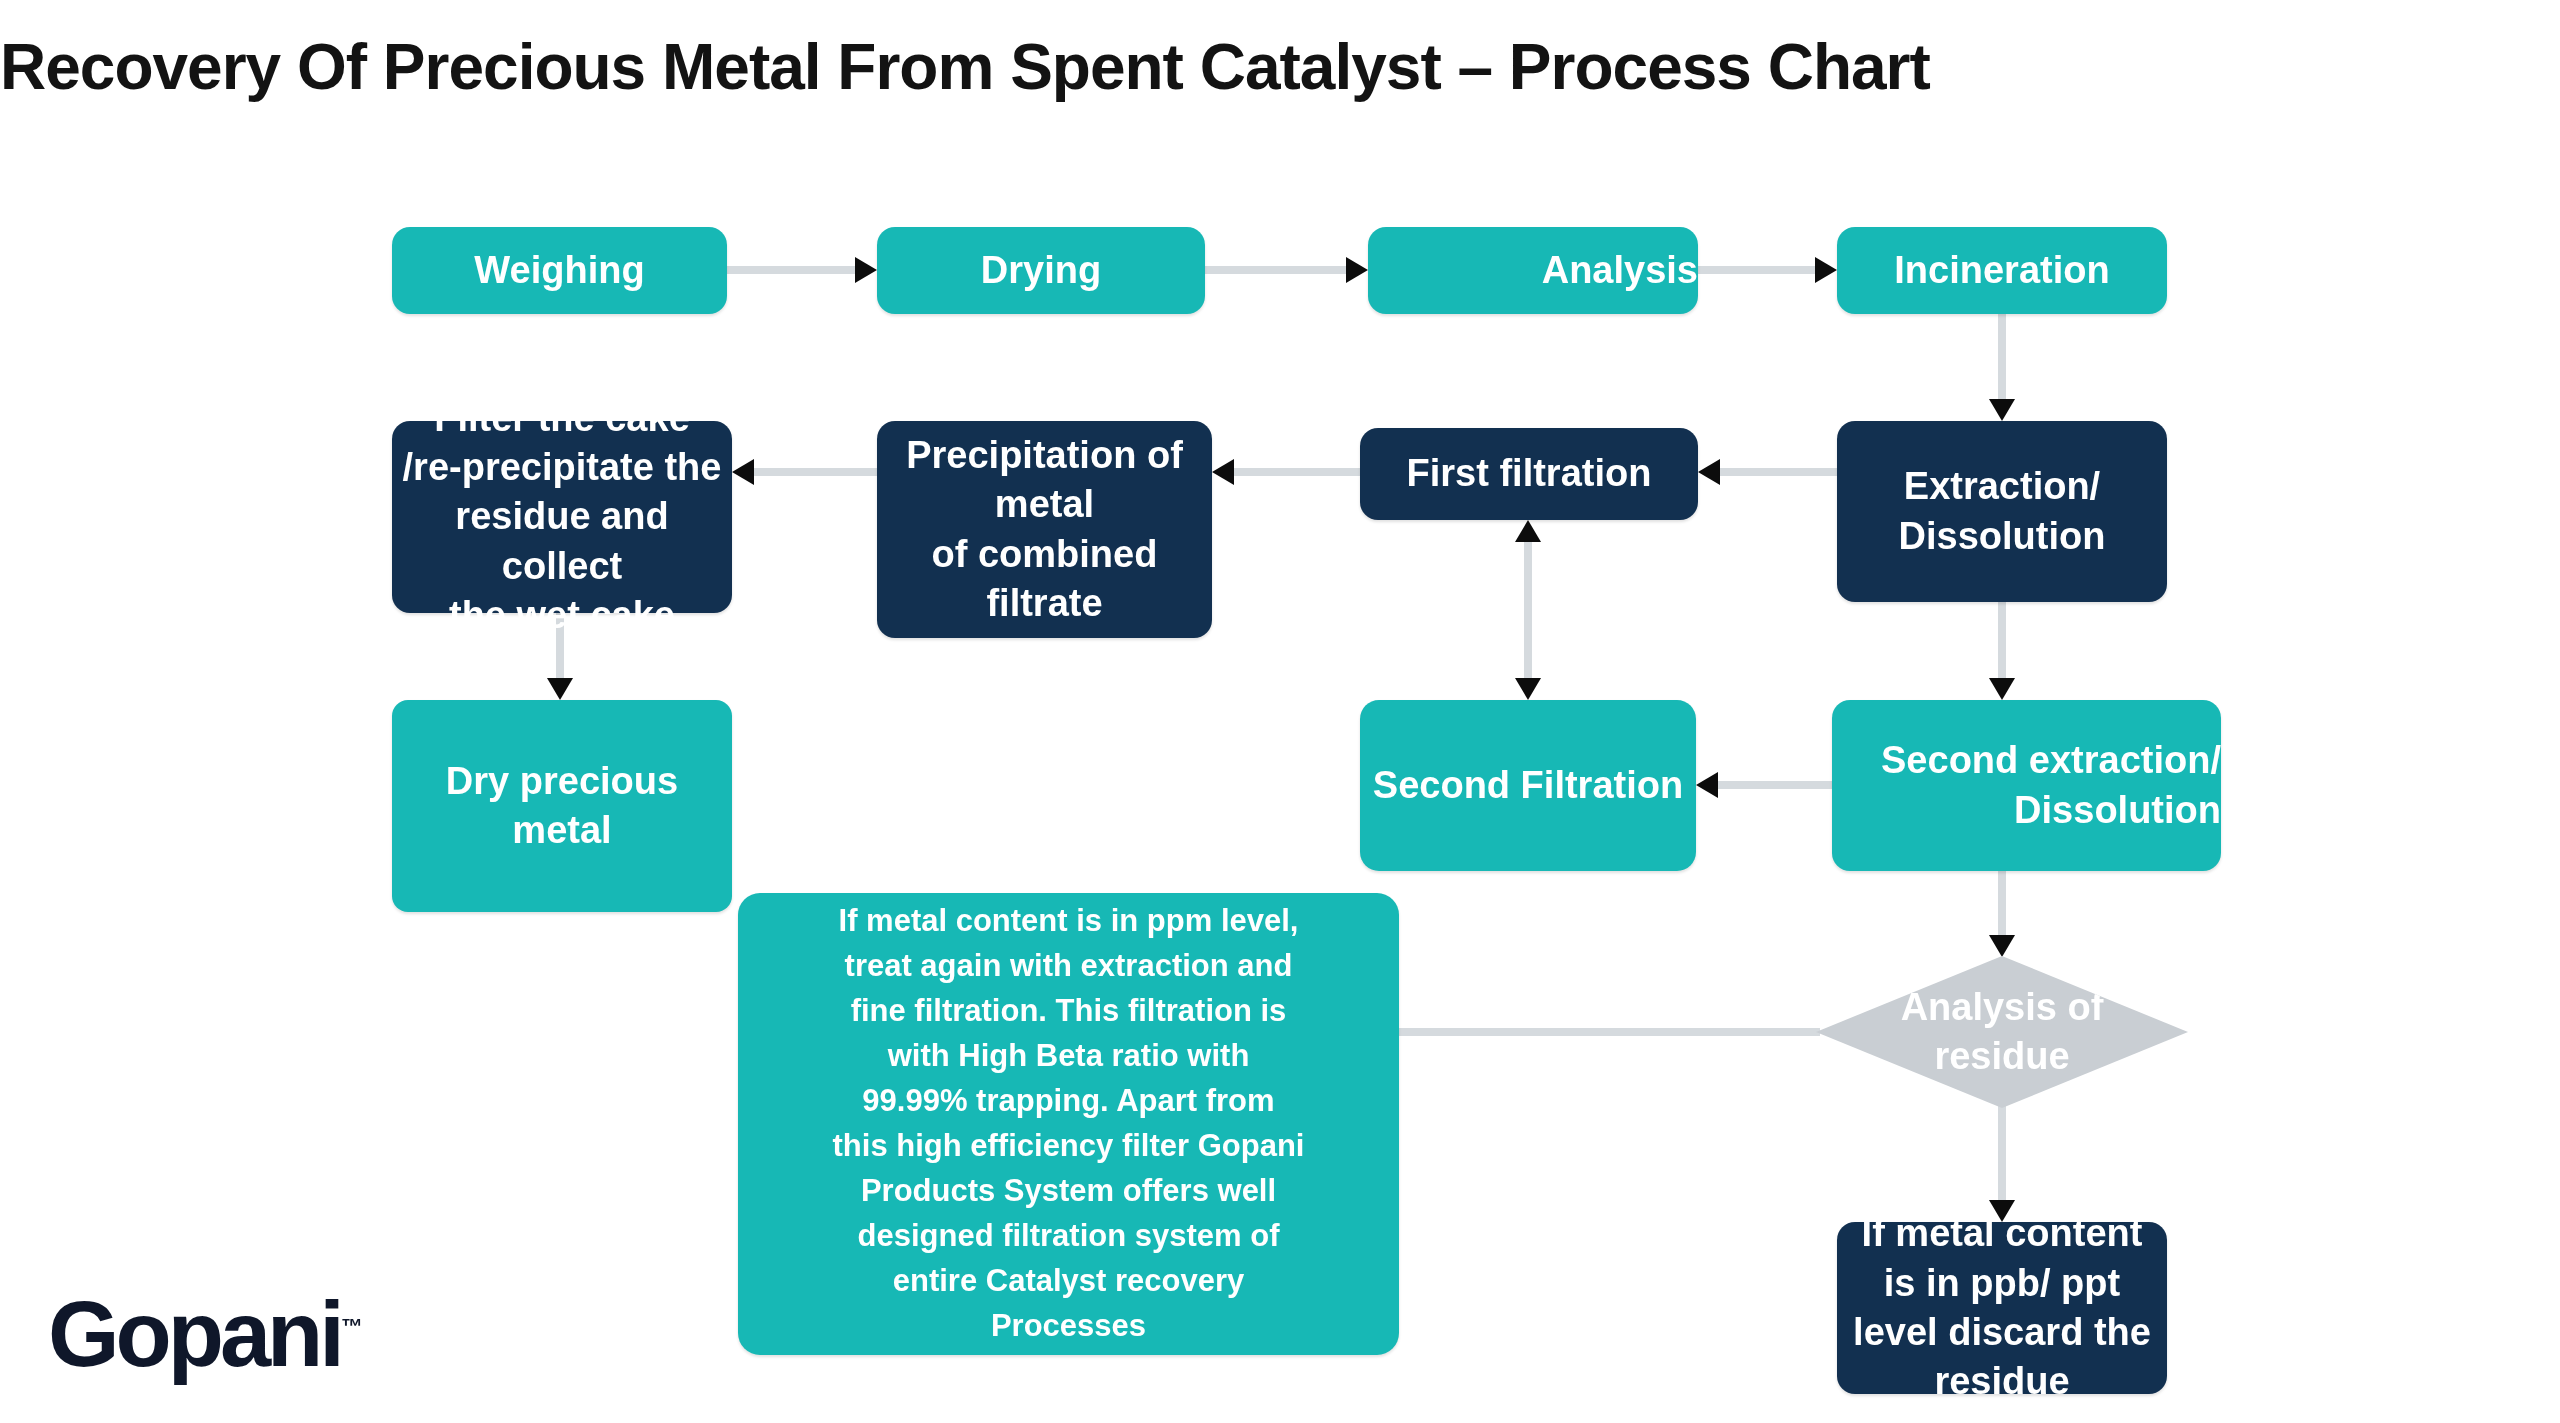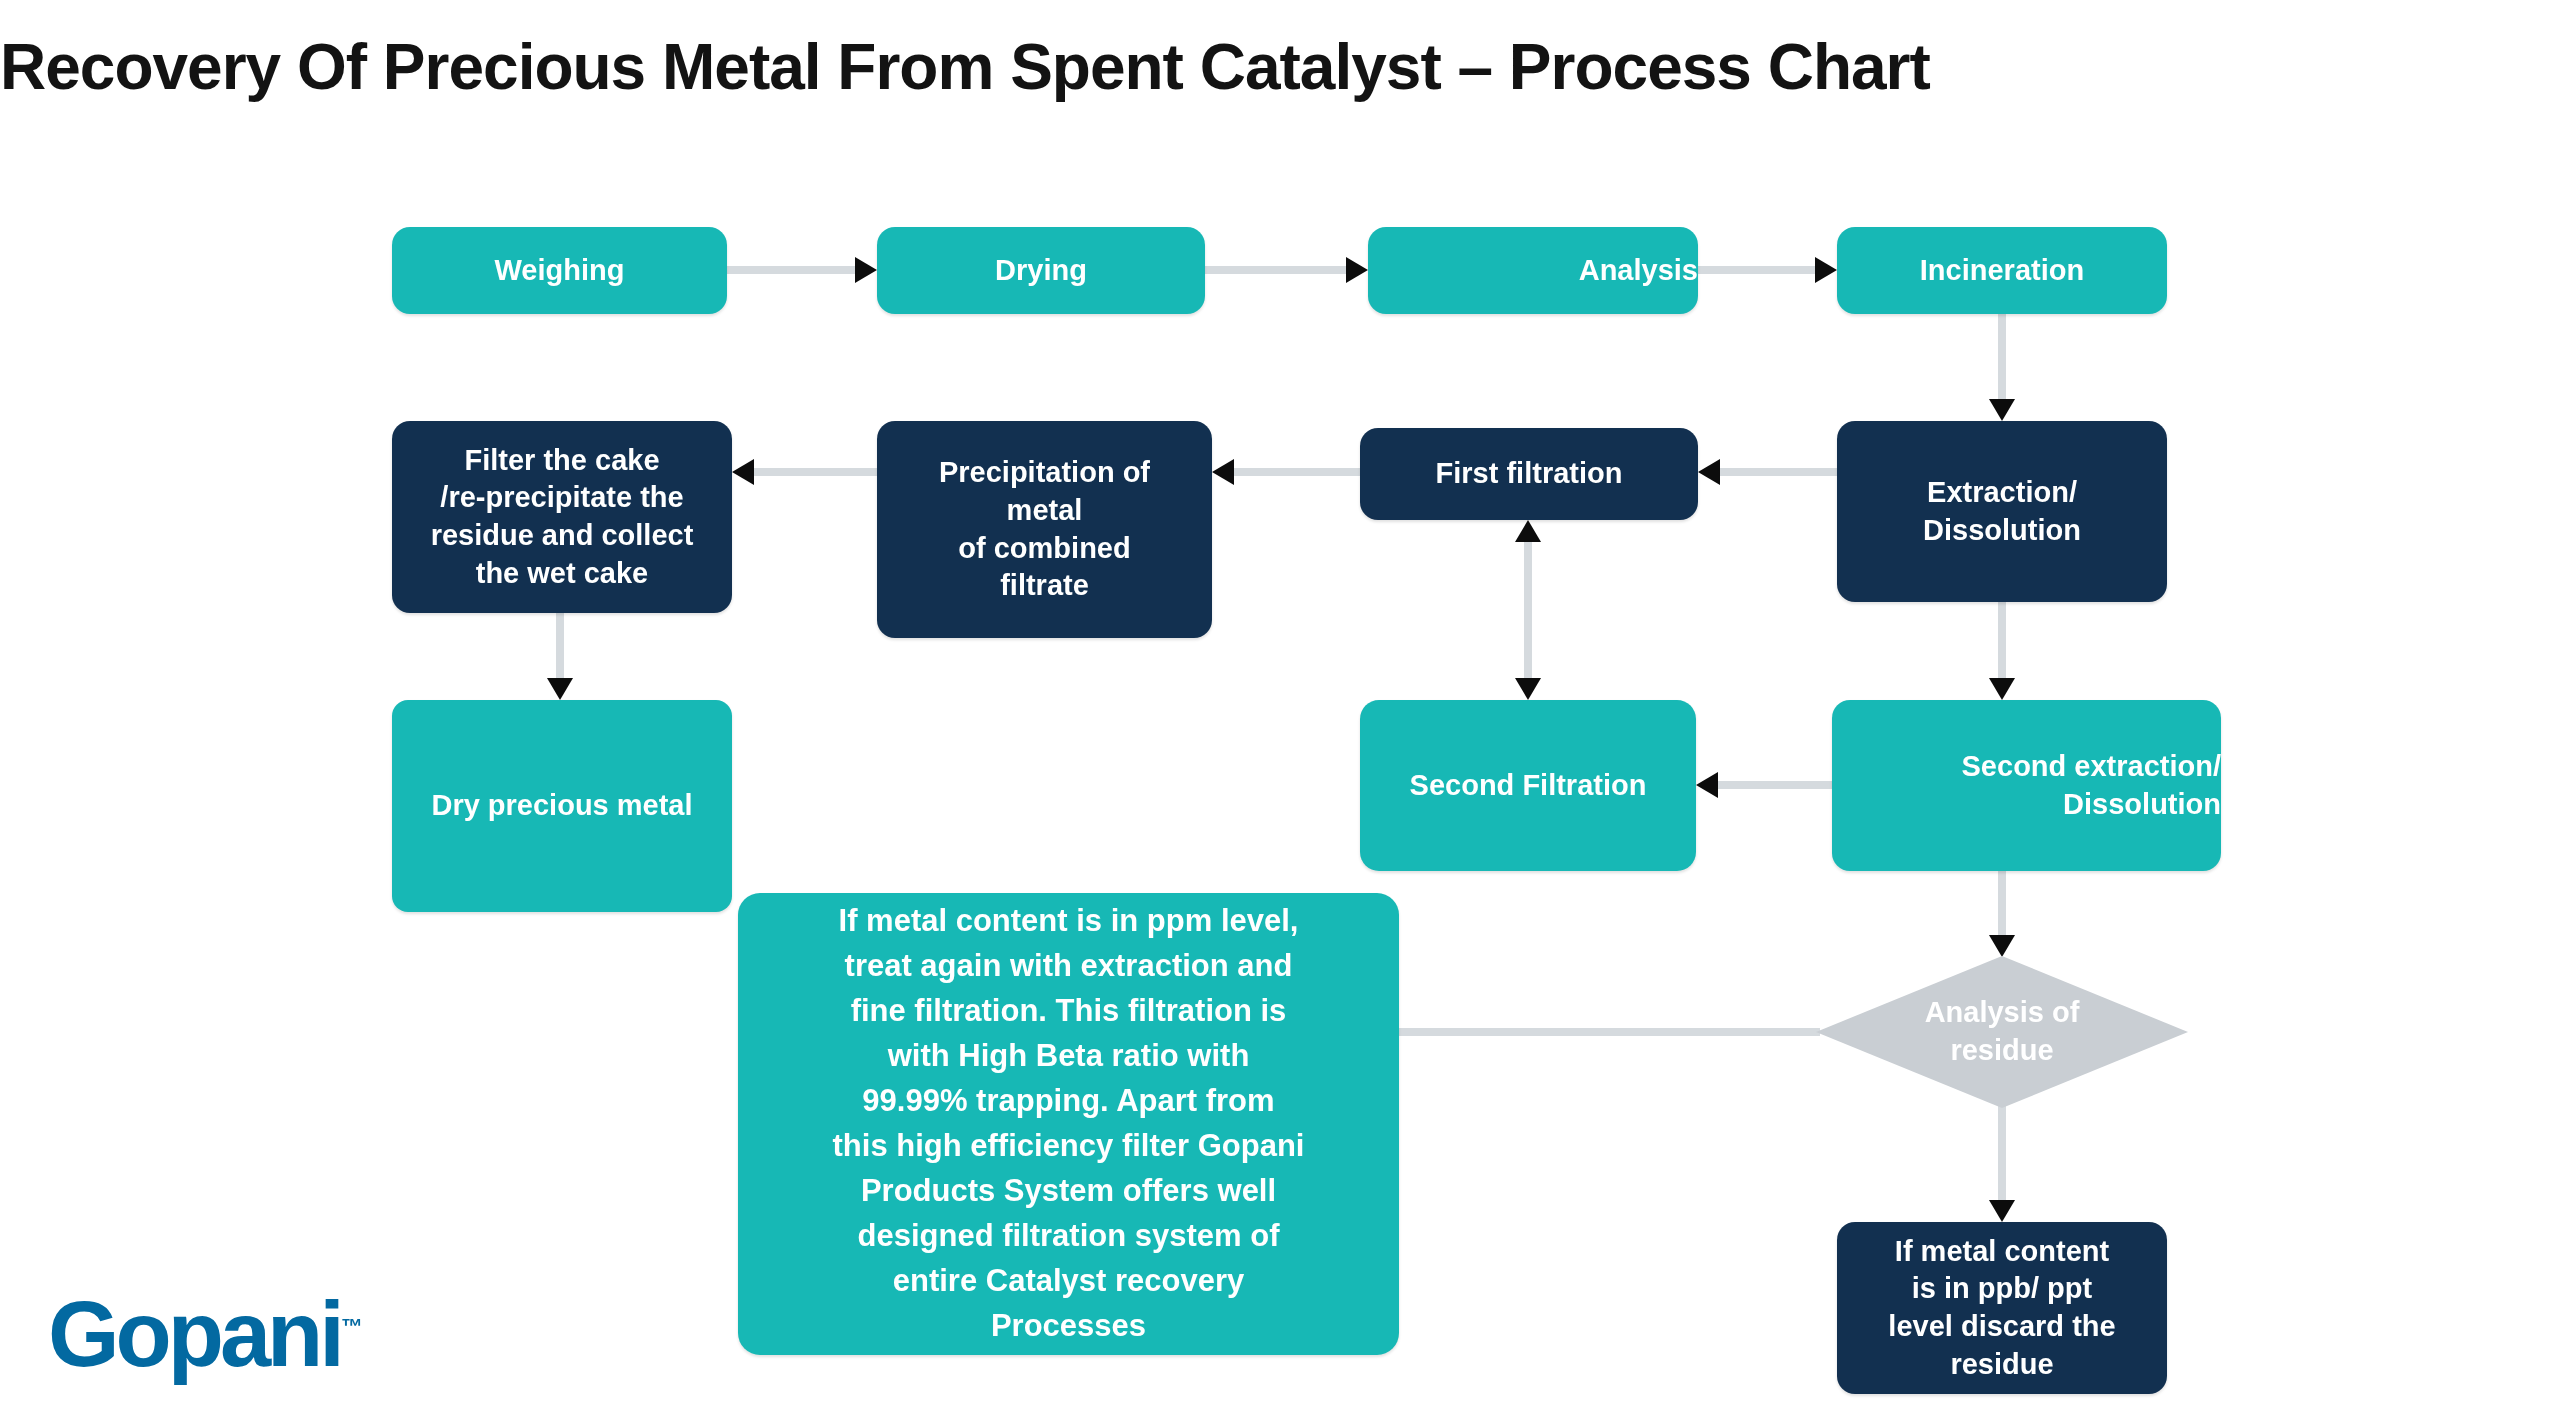--- a/index.html
+++ b/index.html
@@ -7,38 +7,38 @@
     position:relative;width:2560px;height:1423px;background:#ffffff;
     font-family:"Liberation Sans", sans-serif;overflow:hidden;
   }
   .page-title{
     position:absolute;left:0;top:30px;width:100%;
     font-size:64px;font-weight:700;letter-spacing:-1px;color:#131313;
   }
   .node{
     position:absolute;display:flex;align-items:center;justify-content:center;
     text-align:center;color:#ffffff;border-radius:18px;
-    font-weight:700;font-size:29px;line-height:1.3;white-space:pre-line;
+    font-weight:700;font-size:38px;line-height:1.3;white-space:pre-line;
     box-shadow:0 2px 3px rgba(0,0,0,0.12);
   }
   .teal{background:#17b8b5;}
   .navy{background:#123050;}
   .note{font-size:31px;line-height:1.45;border-radius:22px;padding:0 18px;}
   .diamond{
     clip-path:polygon(50% 0,100% 50%,50% 100%,0 50%);
     background:#c9ced3;border-radius:0;box-shadow:none;
   }
   .line{position:absolute;background:#d5dade;}
   .ah{position:absolute;width:0;height:0;}
   .ah-right{border-left:22px solid #0c0c0c;border-top:13px solid transparent;border-bottom:13px solid transparent;}
   .ah-left{border-right:22px solid #0c0c0c;border-top:13px solid transparent;border-bottom:13px solid transparent;}
   .ah-down{border-top:22px solid #0c0c0c;border-left:13px solid transparent;border-right:13px solid transparent;}
   .ah-up{border-bottom:22px solid #0c0c0c;border-left:13px solid transparent;border-right:13px solid transparent;}
   .logo{
-    position:absolute;left:48px;top:1282px;color:#0369a1;
+    position:absolute;left:48px;top:1282px;color:#0f172a;
     font-size:92px;font-weight:700;letter-spacing:-4px;
   }
   .logo .tm{font-size:22px;vertical-align:super;letter-spacing:0;font-weight:700;}
   .label{width:100%;}
 </style>
 </head>
 <body>
 
 <div class="canvas">
 

